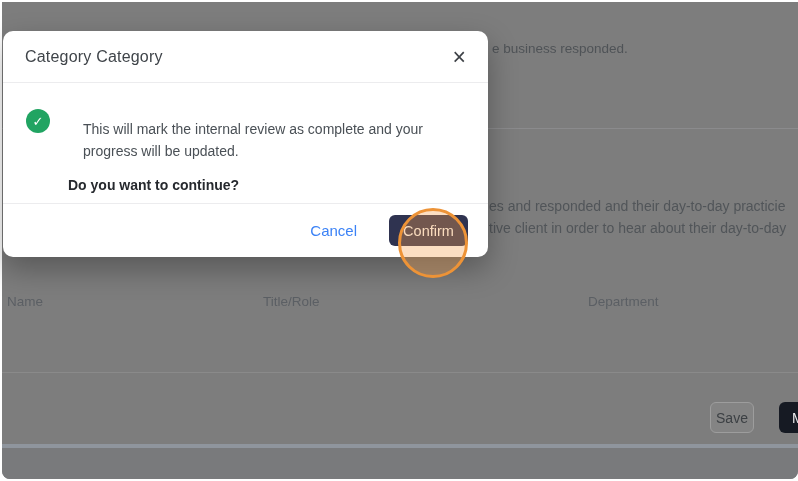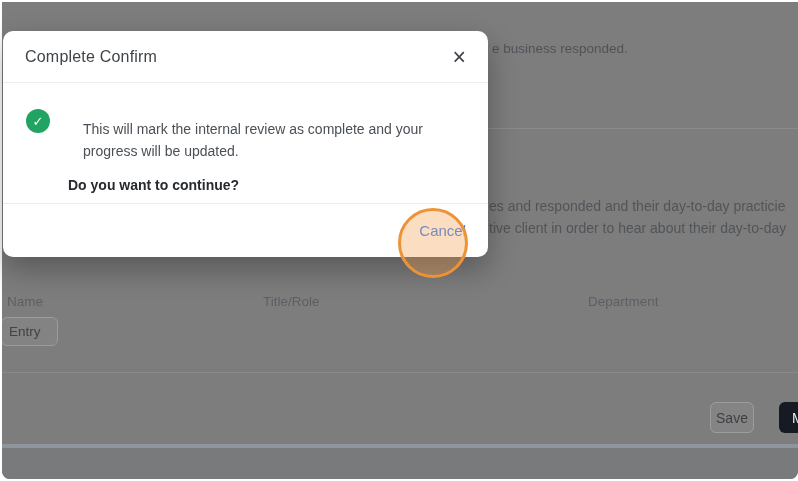--- a/index.html
+++ b/index.html
@@ -72,49 +72,47 @@
   <div class="frame">
     <div class="bg-el intro-frag">e business responded.</div>
     <div class="bg-el divider1"></div>
     <div class="bg-el desc-line1">es and responded and their day-to-day practicie</div>
     <div class="bg-el desc-line2">tive client in order to hear about their day-to-day</div>
 
     <div class="bg-el th th-name">Name</div>
     <div class="bg-el th th-title">Title/Role</div>
     <div class="bg-el th th-dept">Department</div>
 
-    <div class="bg-el entry-btn">
-      <span>Entry</span>
-    </div>
 
     <div class="bg-el divider2"></div>
 
     <div class="bg-el save-btn">
       <span>Save</span>
     </div>
     <div class="bg-el dark-btn">
       <span>M</span>
     </div>
 
     <div class="bg-el blue-strip"></div>
     <div class="bg-el bottom-band"></div>
   </div>
 
   <div class="modal">
     <div class="modal-header">
-      <span class="modal-title">Complete Confirm</span>
+      <span class="modal-title">Category Category</span>
       <button class="close-btn">×</button>
     </div>
     <div class="modal-body">
       <span class="check-badge">✓</span>
       <div class="msg-block">
         <p class="msg">This will mark the internal review as complete and your progress will be updated.</p>
         <p class="question">Do you want to continue?</p>
       </div>
     </div>
     <div class="modal-footer">
       <button class="cancel-link">Cancel</button>
+      <button class="confirm-btn">Confirm</button>
     </div>
   </div>
 
   <div class="annotation"></div>
 
 </div>
 
 </body></html>

